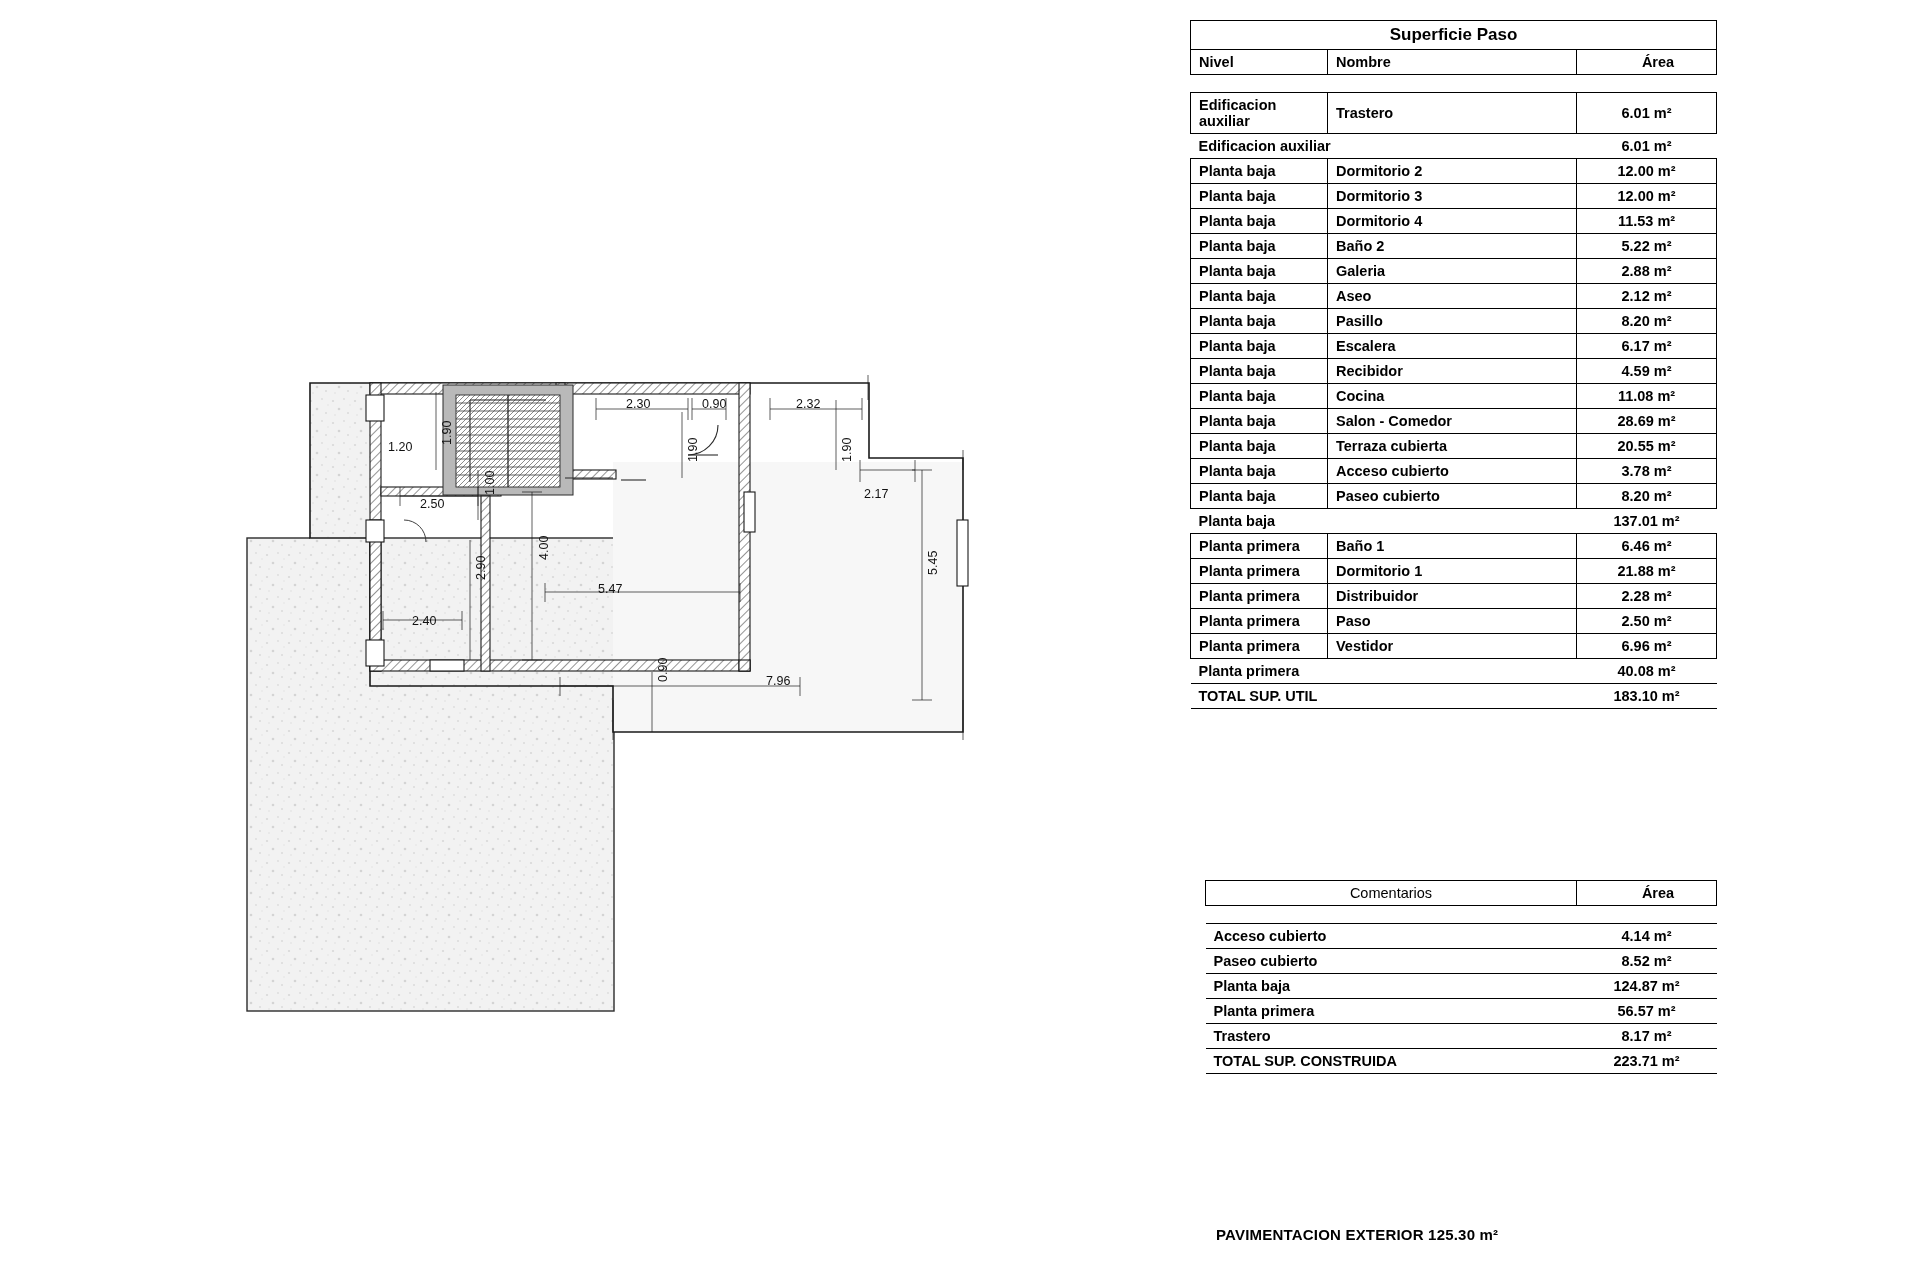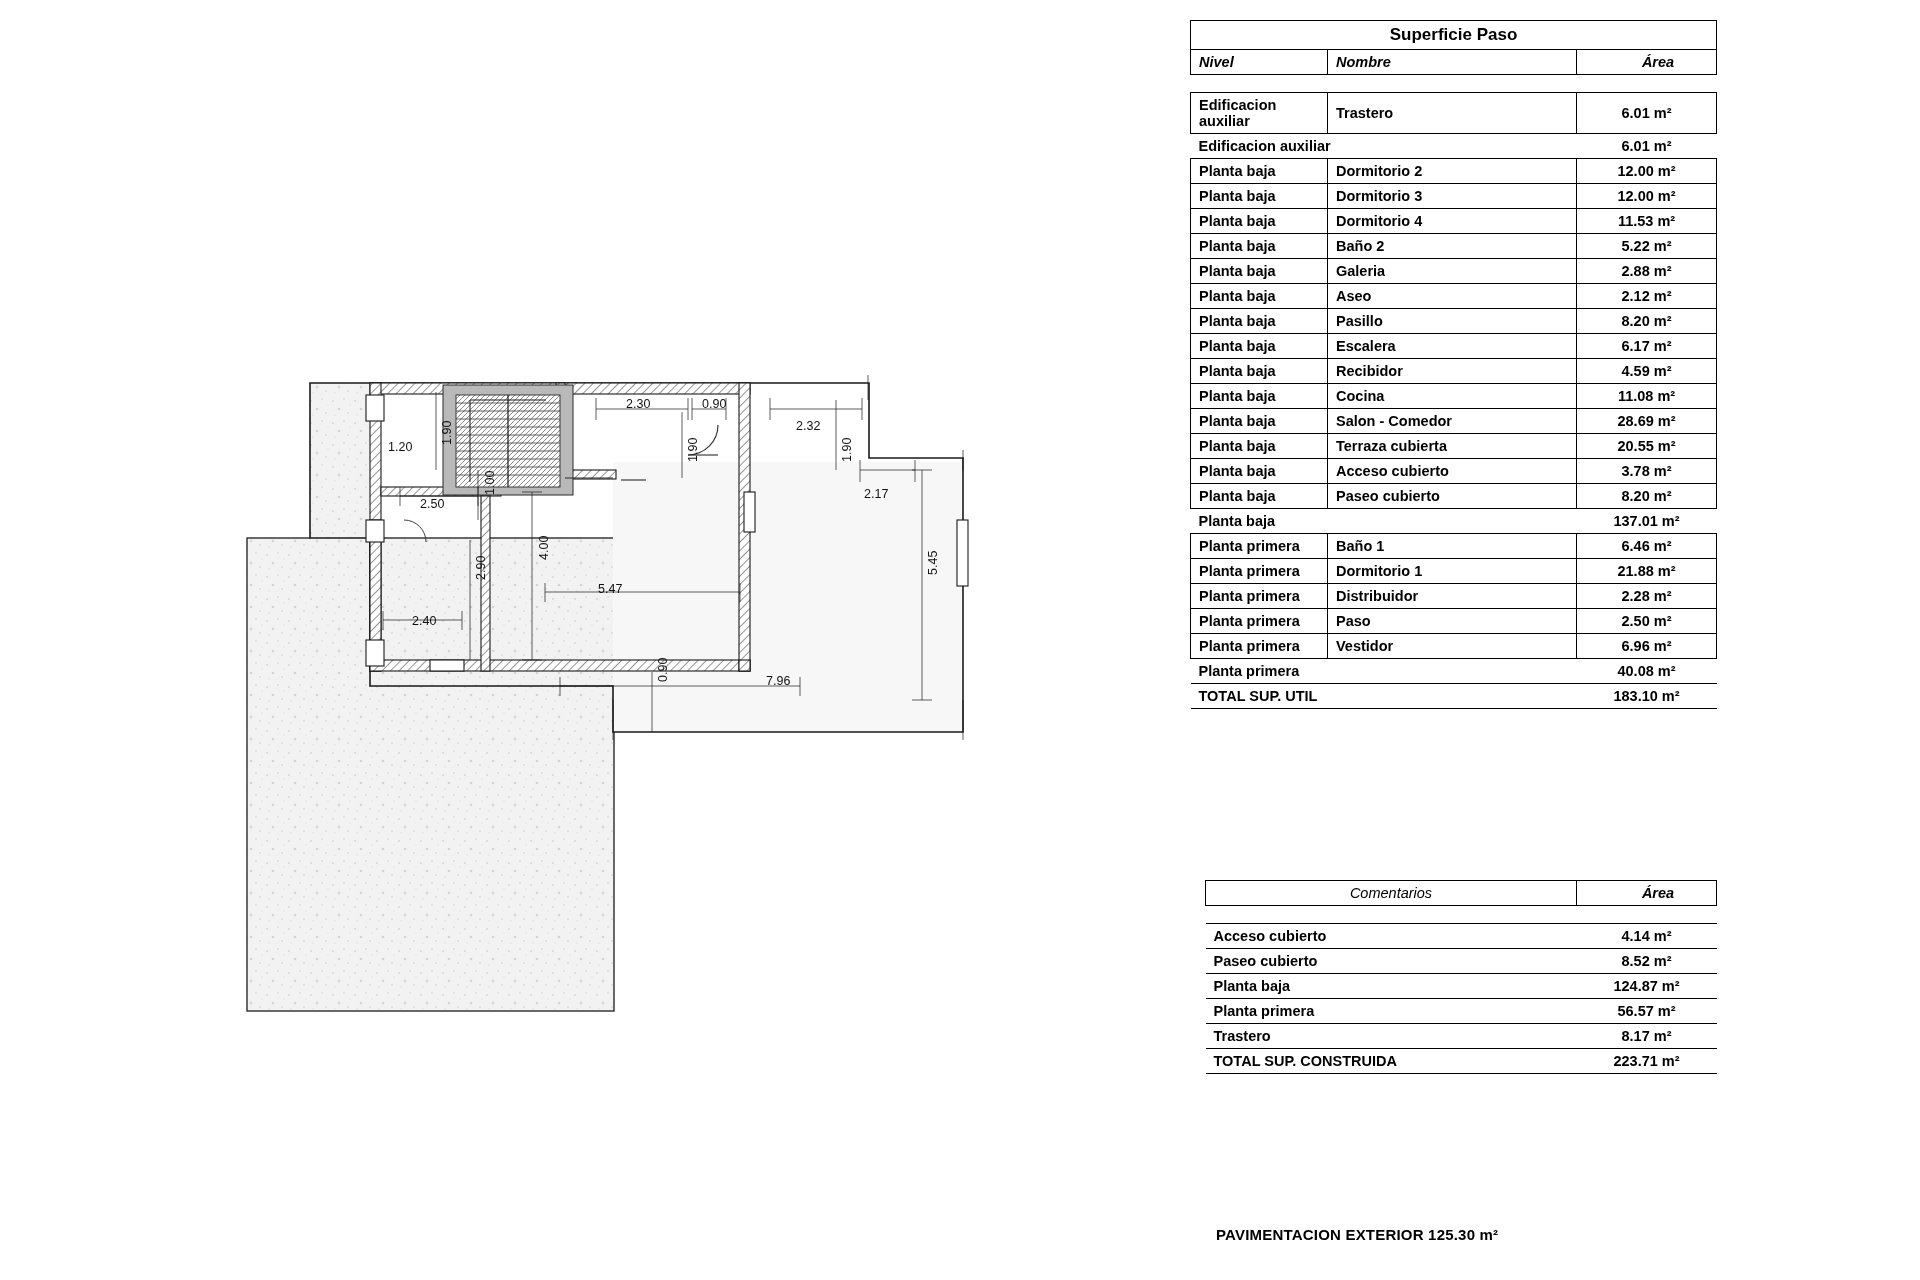--- a/index.html
+++ b/index.html
@@ -48,21 +48,20 @@
     font-weight: bold;
     font-size: 17px;
     border: 1px solid #000;
     padding: 9px 6px;
   }
   .head-row td {
     font-weight: bold;
     border: 1px solid #000;
     font-size: 14.5px;
     padding: 6px 8px;
-    font-style: italic;
   }
   .head-row td.area-h { text-align: center; padding-left: 31px; }
   .data-row td {
     border: 1px solid #000;
     font-weight: bold;
     padding: 5px 8px;
   }
   .data-row td.area { text-align: center; }
   .subtotal-row td {
     border: none;
@@ -270,21 +269,21 @@
       <line x1="963" y1="450" x2="963" y2="470"></line>
       <line x1="963" y1="700" x2="963" y2="740"></line>
       <line x1="613" y1="700" x2="613" y2="740"></line>
     </g>
   </svg>
 
   <div class="dim" style="left:388px; top:440px;">1.20</div>
   <div class="dim vert" style="left:440px; top:445px;">1.90</div>
   <div class="dim" style="left:626px; top:397px;">2.30</div>
   <div class="dim" style="left:702px; top:397px;">0.90</div>
-  <div class="dim" style="left:796px; top:419px;text-align:center;">2.32</div>
+  <div class="dim" style="left:796px; top:397px;text-align:center;">2.32</div>
   <div class="dim vert" style="left:686px; top:462px;">1.90</div>
   <div class="dim vert" style="left:840px; top:462px;">1.90</div>
   <div class="dim" style="left:864px; top:487px;">2.17</div>
   <div class="dim" style="left:420px; top:497px;">2.50</div>
   <div class="dim vert" style="left:483px; top:495px;">1.00</div>
   <div class="dim vert" style="left:537px; top:560px;">4.00</div>
   <div class="dim" style="left:598px; top:582px;">5.47</div>
   <div class="dim vert" style="left:926px; top:575px;">5.45</div>
   <div class="dim vert" style="left:474px; top:580px;">2.90</div>
   <div class="dim" style="left:412px; top:614px;">2.40</div>

